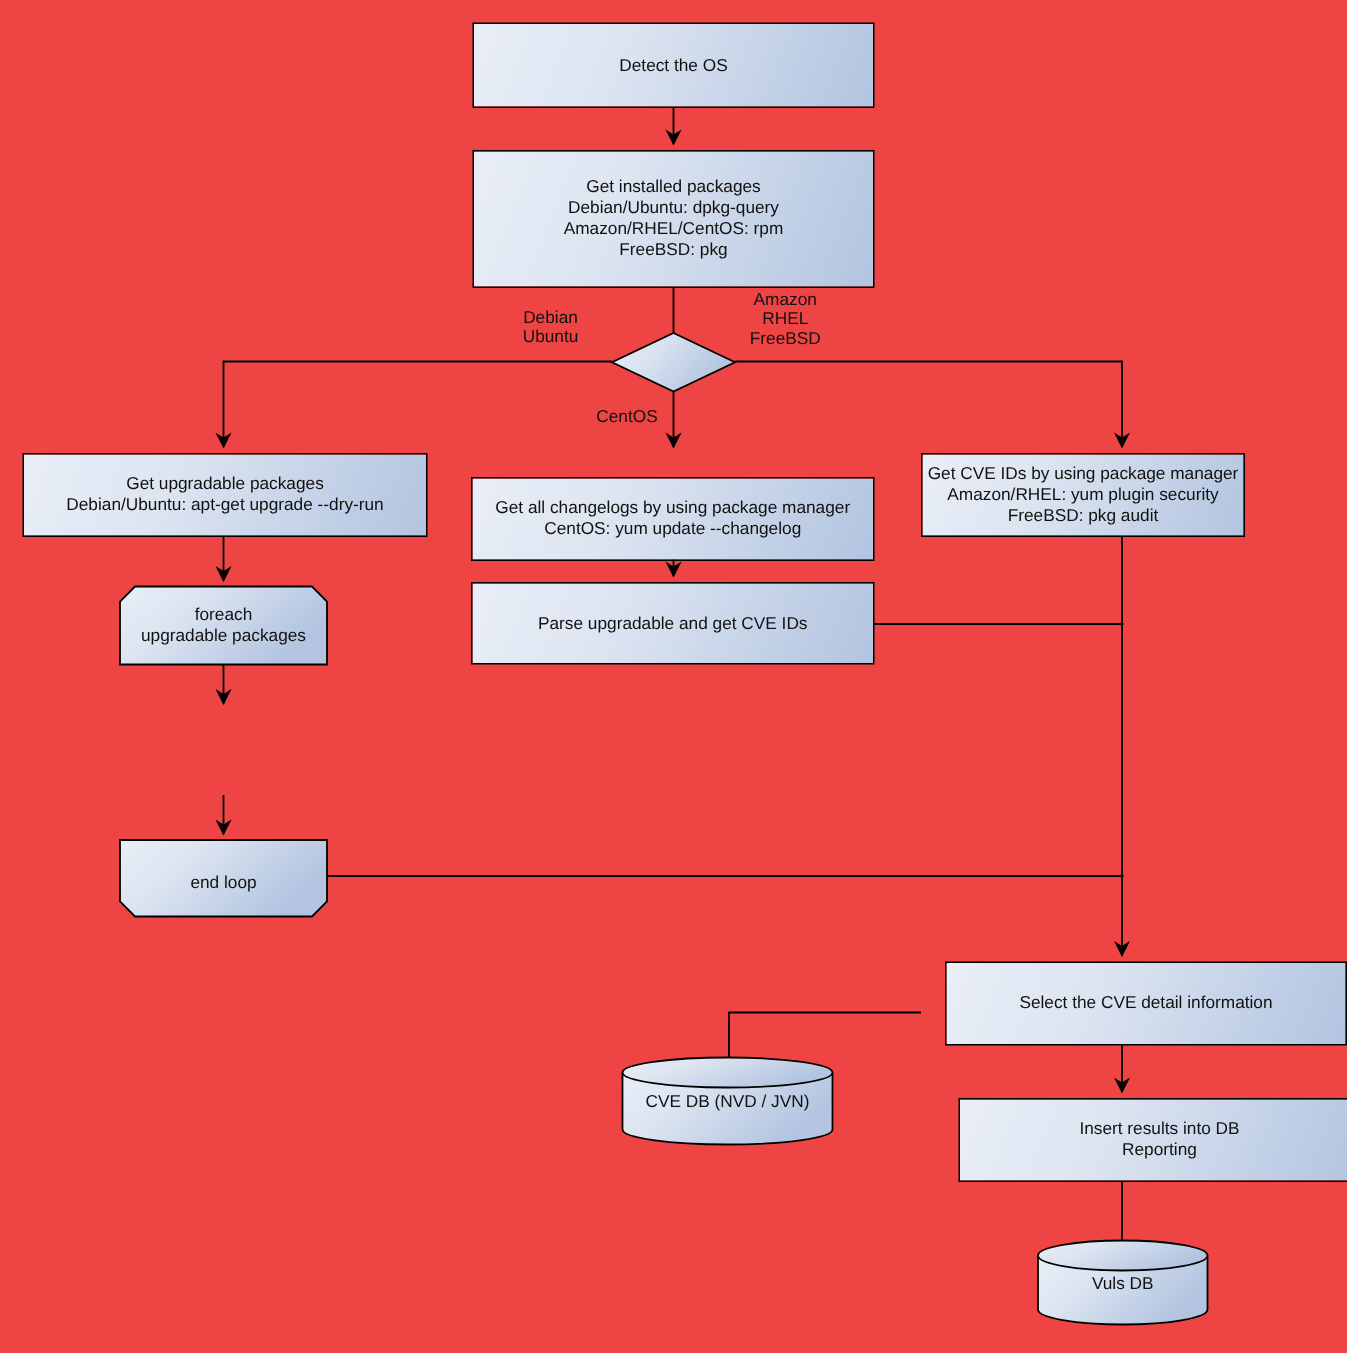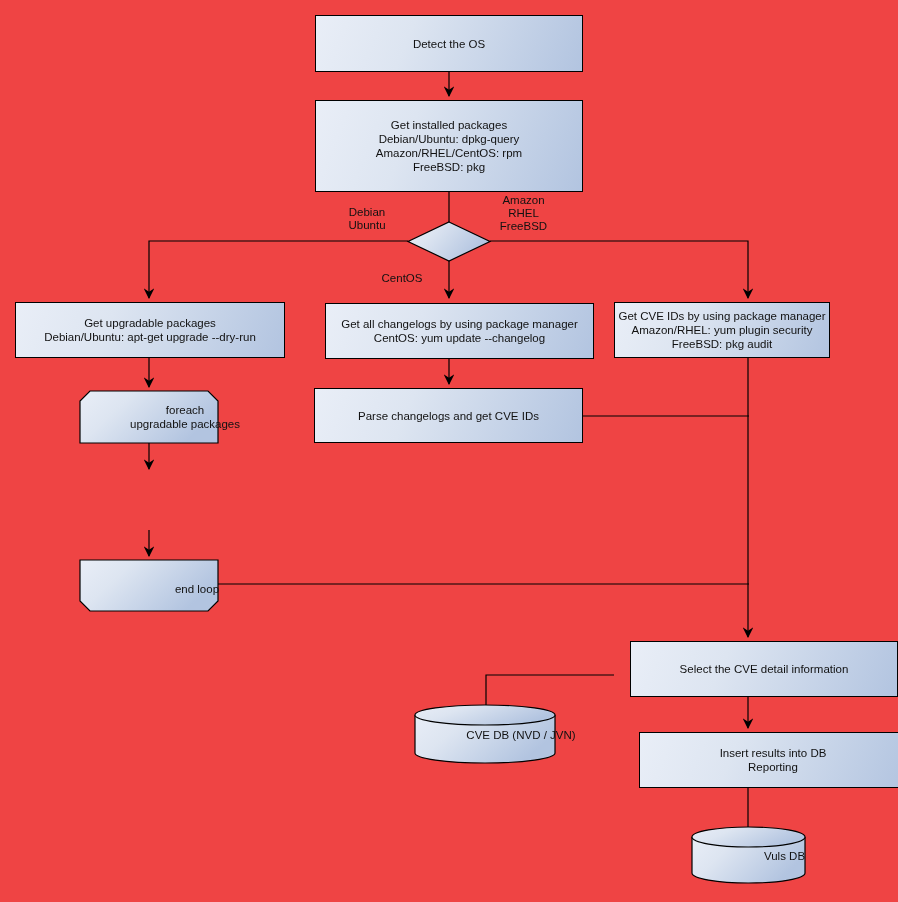--- a/index.html
+++ b/index.html
@@ -27,21 +27,20 @@
     text-align: center;
     font-size: 11.5px;
     line-height: 14px;
   }
   .shape-label {
     position: absolute;
     display: flex;
     align-items: center;
     justify-content: center;
     pointer-events: none;
-    margin-left: 36px;
   }
   .edge-label {
     position: absolute;
     white-space: pre-line;
     text-align: center;
     font-size: 11.5px;
     line-height: 13px;
   }
 </style>
 </head>
@@ -105,31 +104,31 @@
 Amazon/RHEL/CentOS: rpm
 FreeBSD: pkg</span>
   </div>
 
   <div class="shape-label" style="left:80px; top:391px; width:138px; height:52px;">
     <span class="label">foreach
 upgradable  packages</span>
   </div>
 
 
-  <div class="shape-label" style="left:92px; top:560px; width:138px; height:58px;">
+  <div class="shape-label" style="left:80px; top:560px; width:138px; height:58px;">
     <span class="label">end loop</span>
   </div>
 
-  <div class="box" style="left:314px; top:303px; width:269px; height:56px;margin-left:11px;">
+  <div class="box" style="left:314px; top:318px; width:269px; height:56px;">
     <span class="label">Get all changelogs by using package manager
 CentOS: yum update --changelog</span>
   </div>
 
   <div class="box" style="left:314px; top:388px; width:269px; height:55px;">
-    <span class="label">Parse changelogs and get CVE IDs</span>
+    <span class="label">Parse upgradable and get CVE IDs</span>
   </div>
 
   <div class="box" style="left:614px; top:302px; width:216px; height:56px;">
     <span class="label">Get CVE IDs by using package manager
 Amazon/RHEL: yum plugin security
 FreeBSD: pkg audit</span>
   </div>
 
   <div class="box" style="left:614px; top:641px; width:268px; height:56px;margin-left:16px;">
     <span class="label">Select the CVE detail information</span>
@@ -148,15 +147,15 @@
     <span class="label">Vuls DB</span>
   </div>
 
   <div class="edge-label" style="left:334px; top:206px; width:66px;">Debian
 Ubuntu</div>
 
   <div class="edge-label" style="left:486px; top:194px; width:75px;">Amazon
 RHEL
 FreeBSD</div>
 
-  <div class="edge-label" style="left:374px; top:272px; width:56px;">CentOS</div>
+  <div class="edge-label" style="left:390px; top:272px; width:56px;">CentOS</div>
 
 </div>
 
 </body></html>

